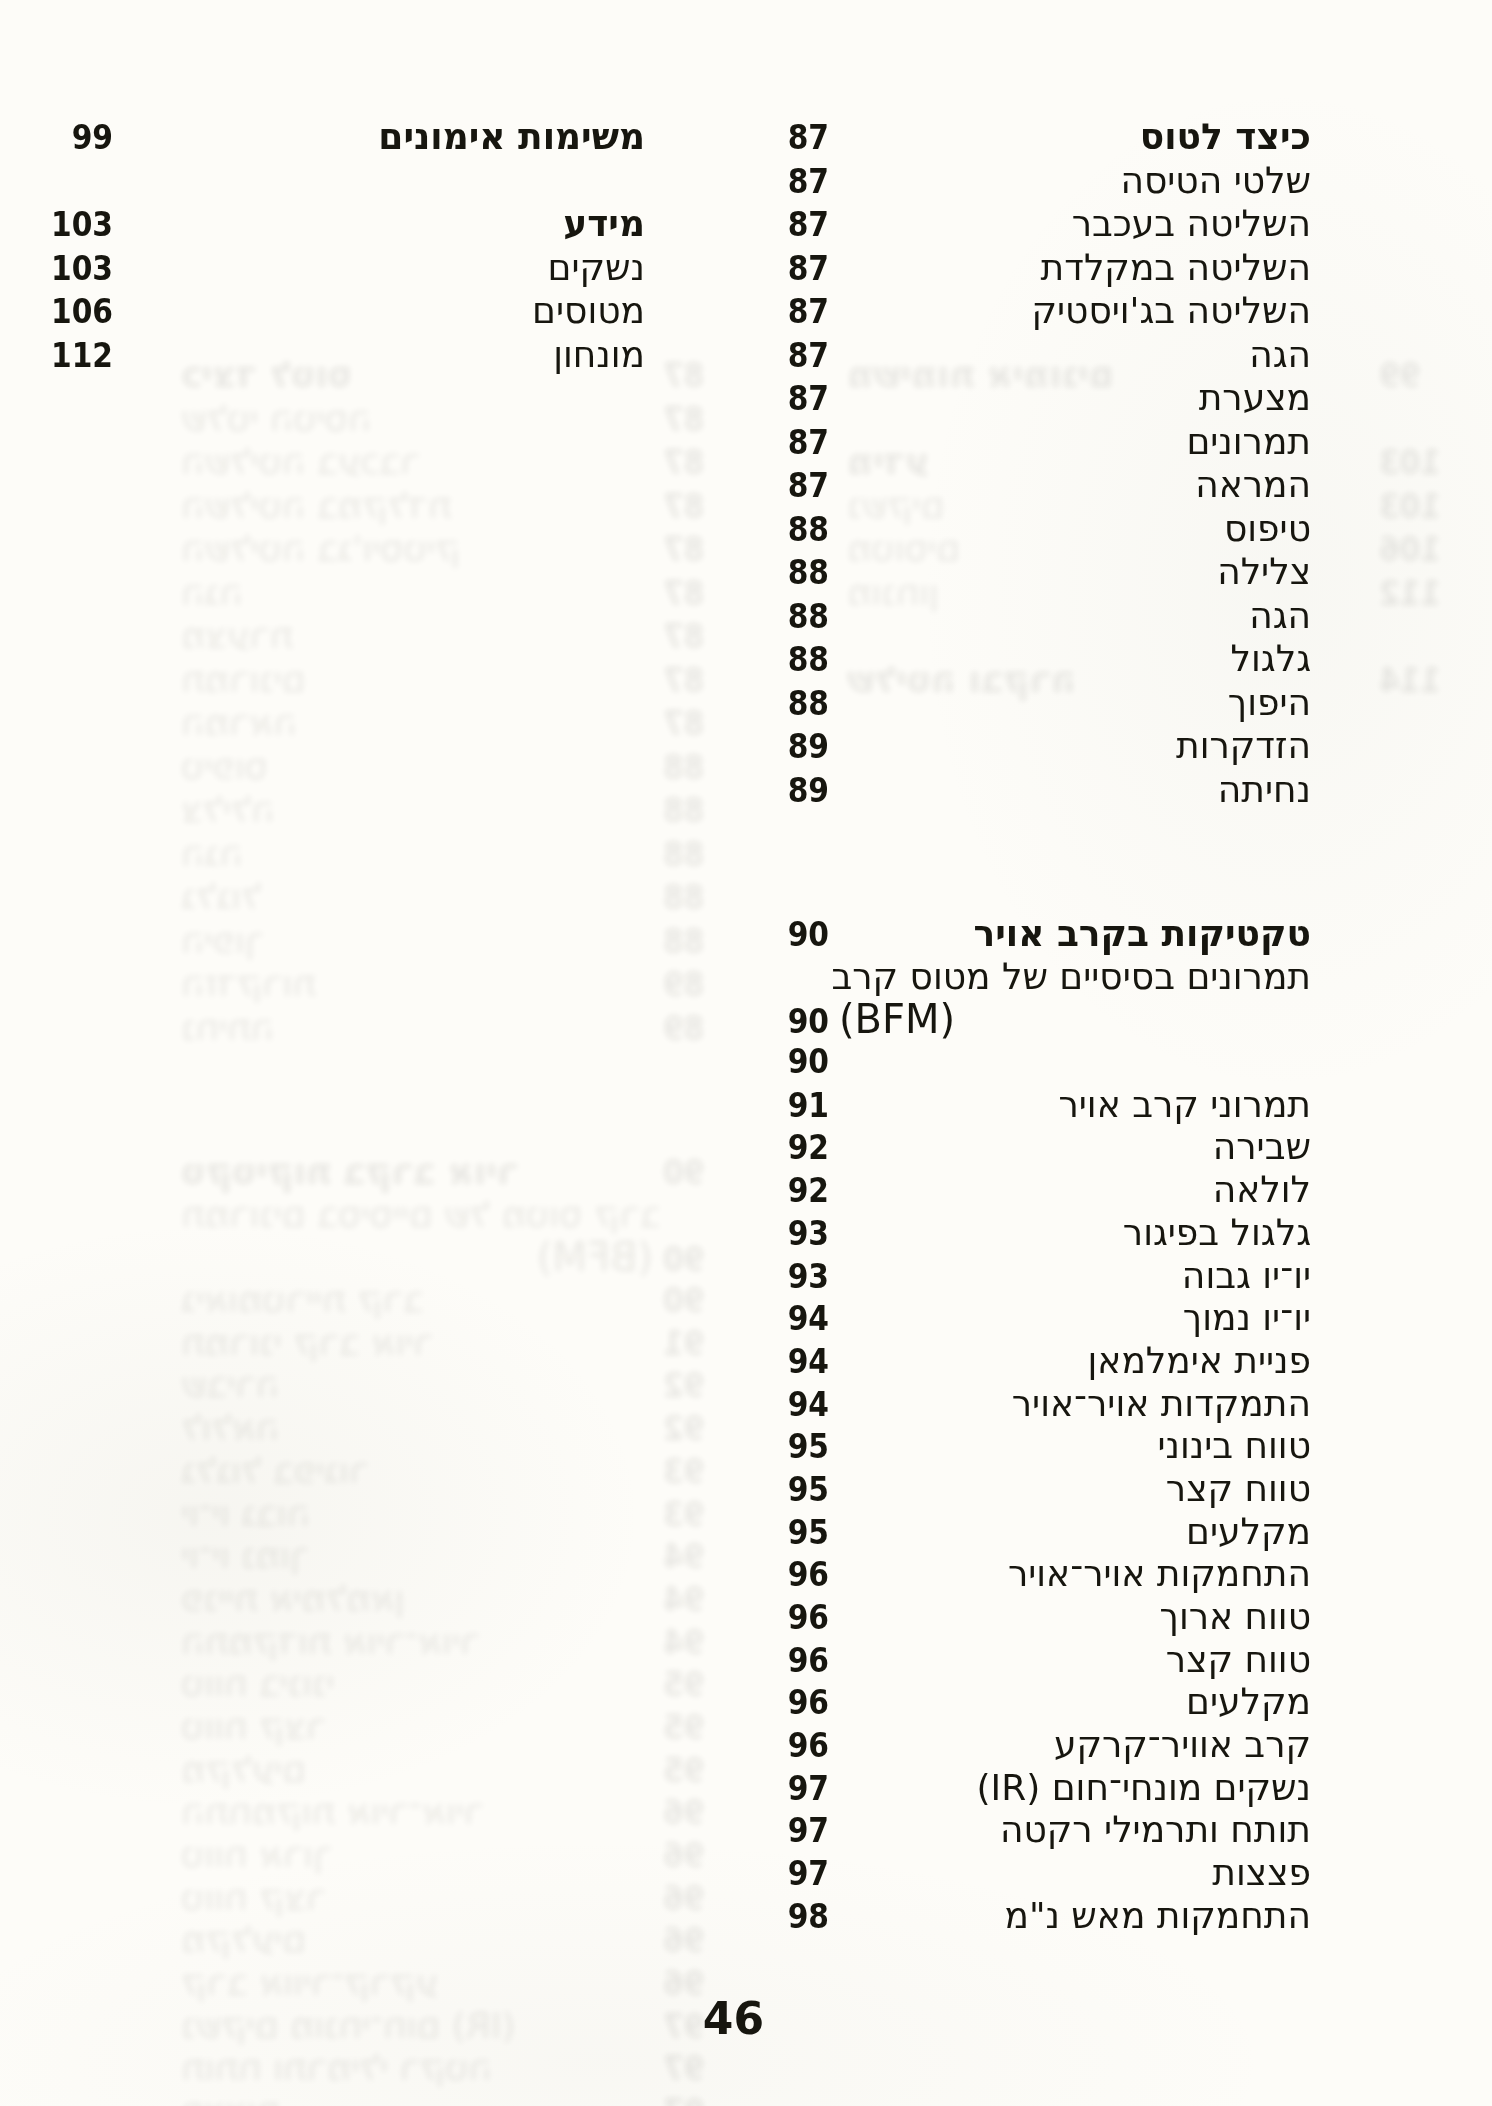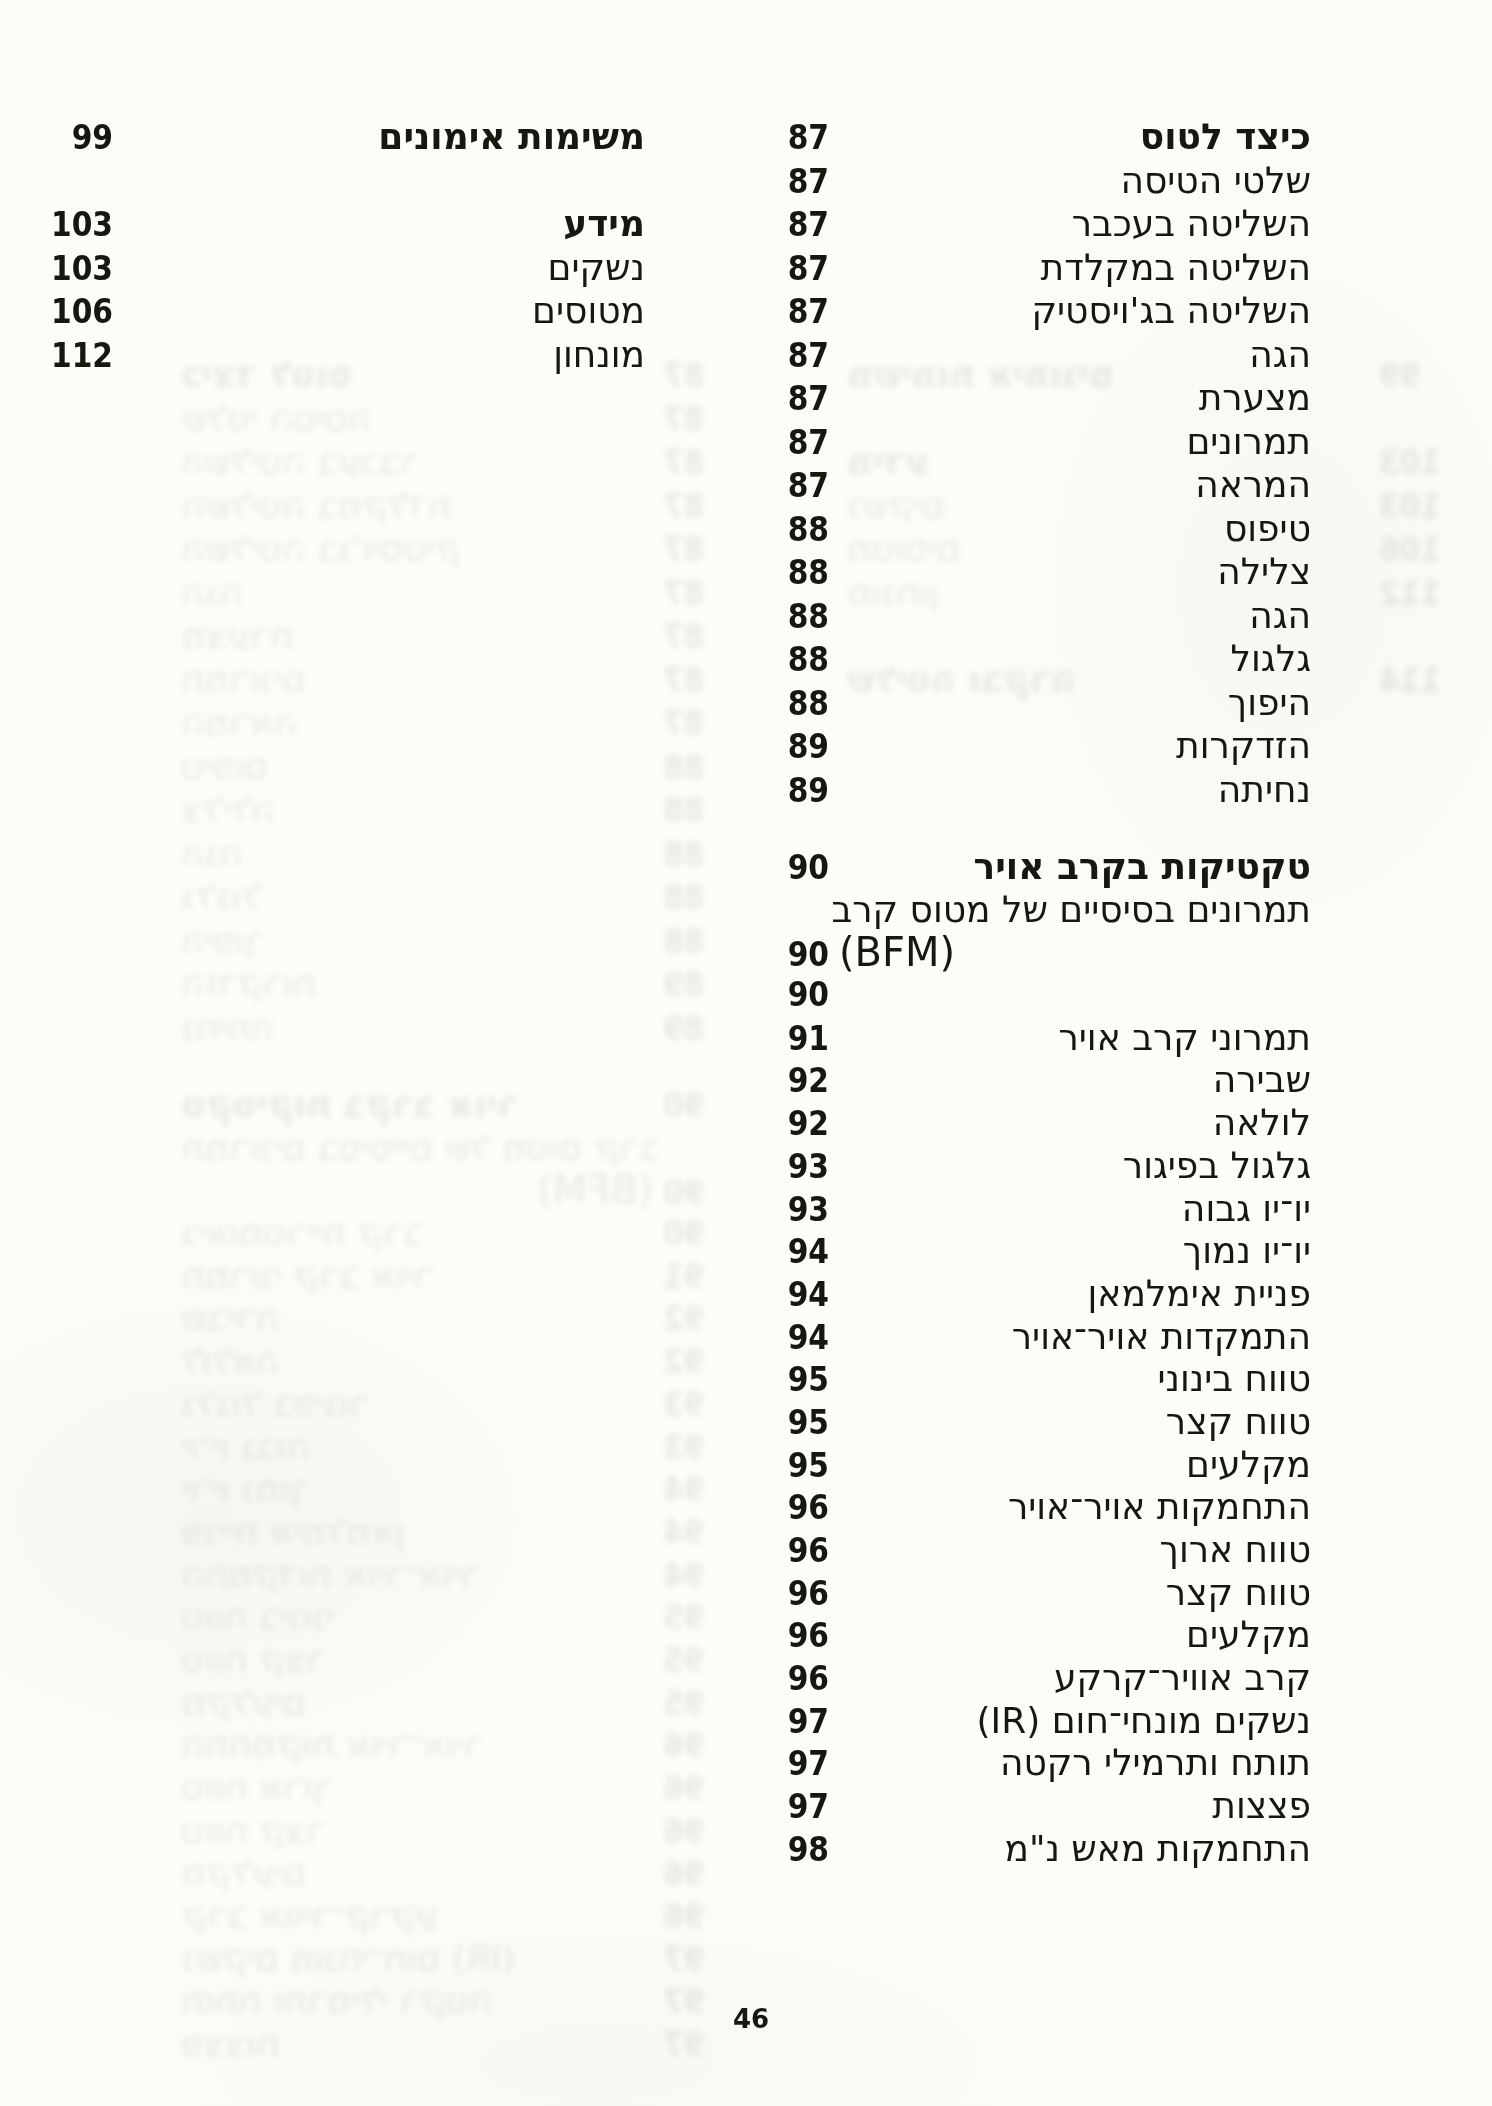--- a/index.html
+++ b/index.html
@@ -22,21 +22,21 @@
       radial-gradient(ellipse 900px 300px at 40% 98%, rgba(190,190,180,0.07), transparent 75%),
       #fdfcf8;
   }
   #content { position: absolute; inset: 0; }
 
   .toc-col { position: absolute; top: 115px; }
   .col-right { left: 769px; width: 542px; }
   .col-left  { left: 30px;  width: 615px; }
 
   .toc-section { display: block; }
-  .col-right .toc-section + .toc-section { margin-top: 35px; }
+  .col-right .toc-section + .toc-section { margin-top: 102px; }
   .col-left  .toc-section + .toc-section { margin-top: 43.5px; }
 
   .toc-row {
     display: flex;
     align-items: baseline;
     height: 43.5px;
     line-height: 43.5px;
     white-space: nowrap;
   }
   .col-right .section-1 .toc-row { height: 42.7px; line-height: 42.7px; }
@@ -59,25 +59,25 @@
 
   .continuation .toc-label {
     direction: ltr;
     text-align: left;
     padding-left: 10px;
     font-size: 40px;
   }
 
   .page-number {
     position: absolute;
-    left: 691px;
+    left: 644px;
     top: 1997px;
     width: 120px;
-    text-align: center;
-    font-size: 26px;
+    text-align: right;
+    font-size: 44px;
     font-weight: bold;
     line-height: 44px;
   }
 
   
   .ghost {
     position: absolute;
     left: 0;
     top: 238px;
     width: 100%;

